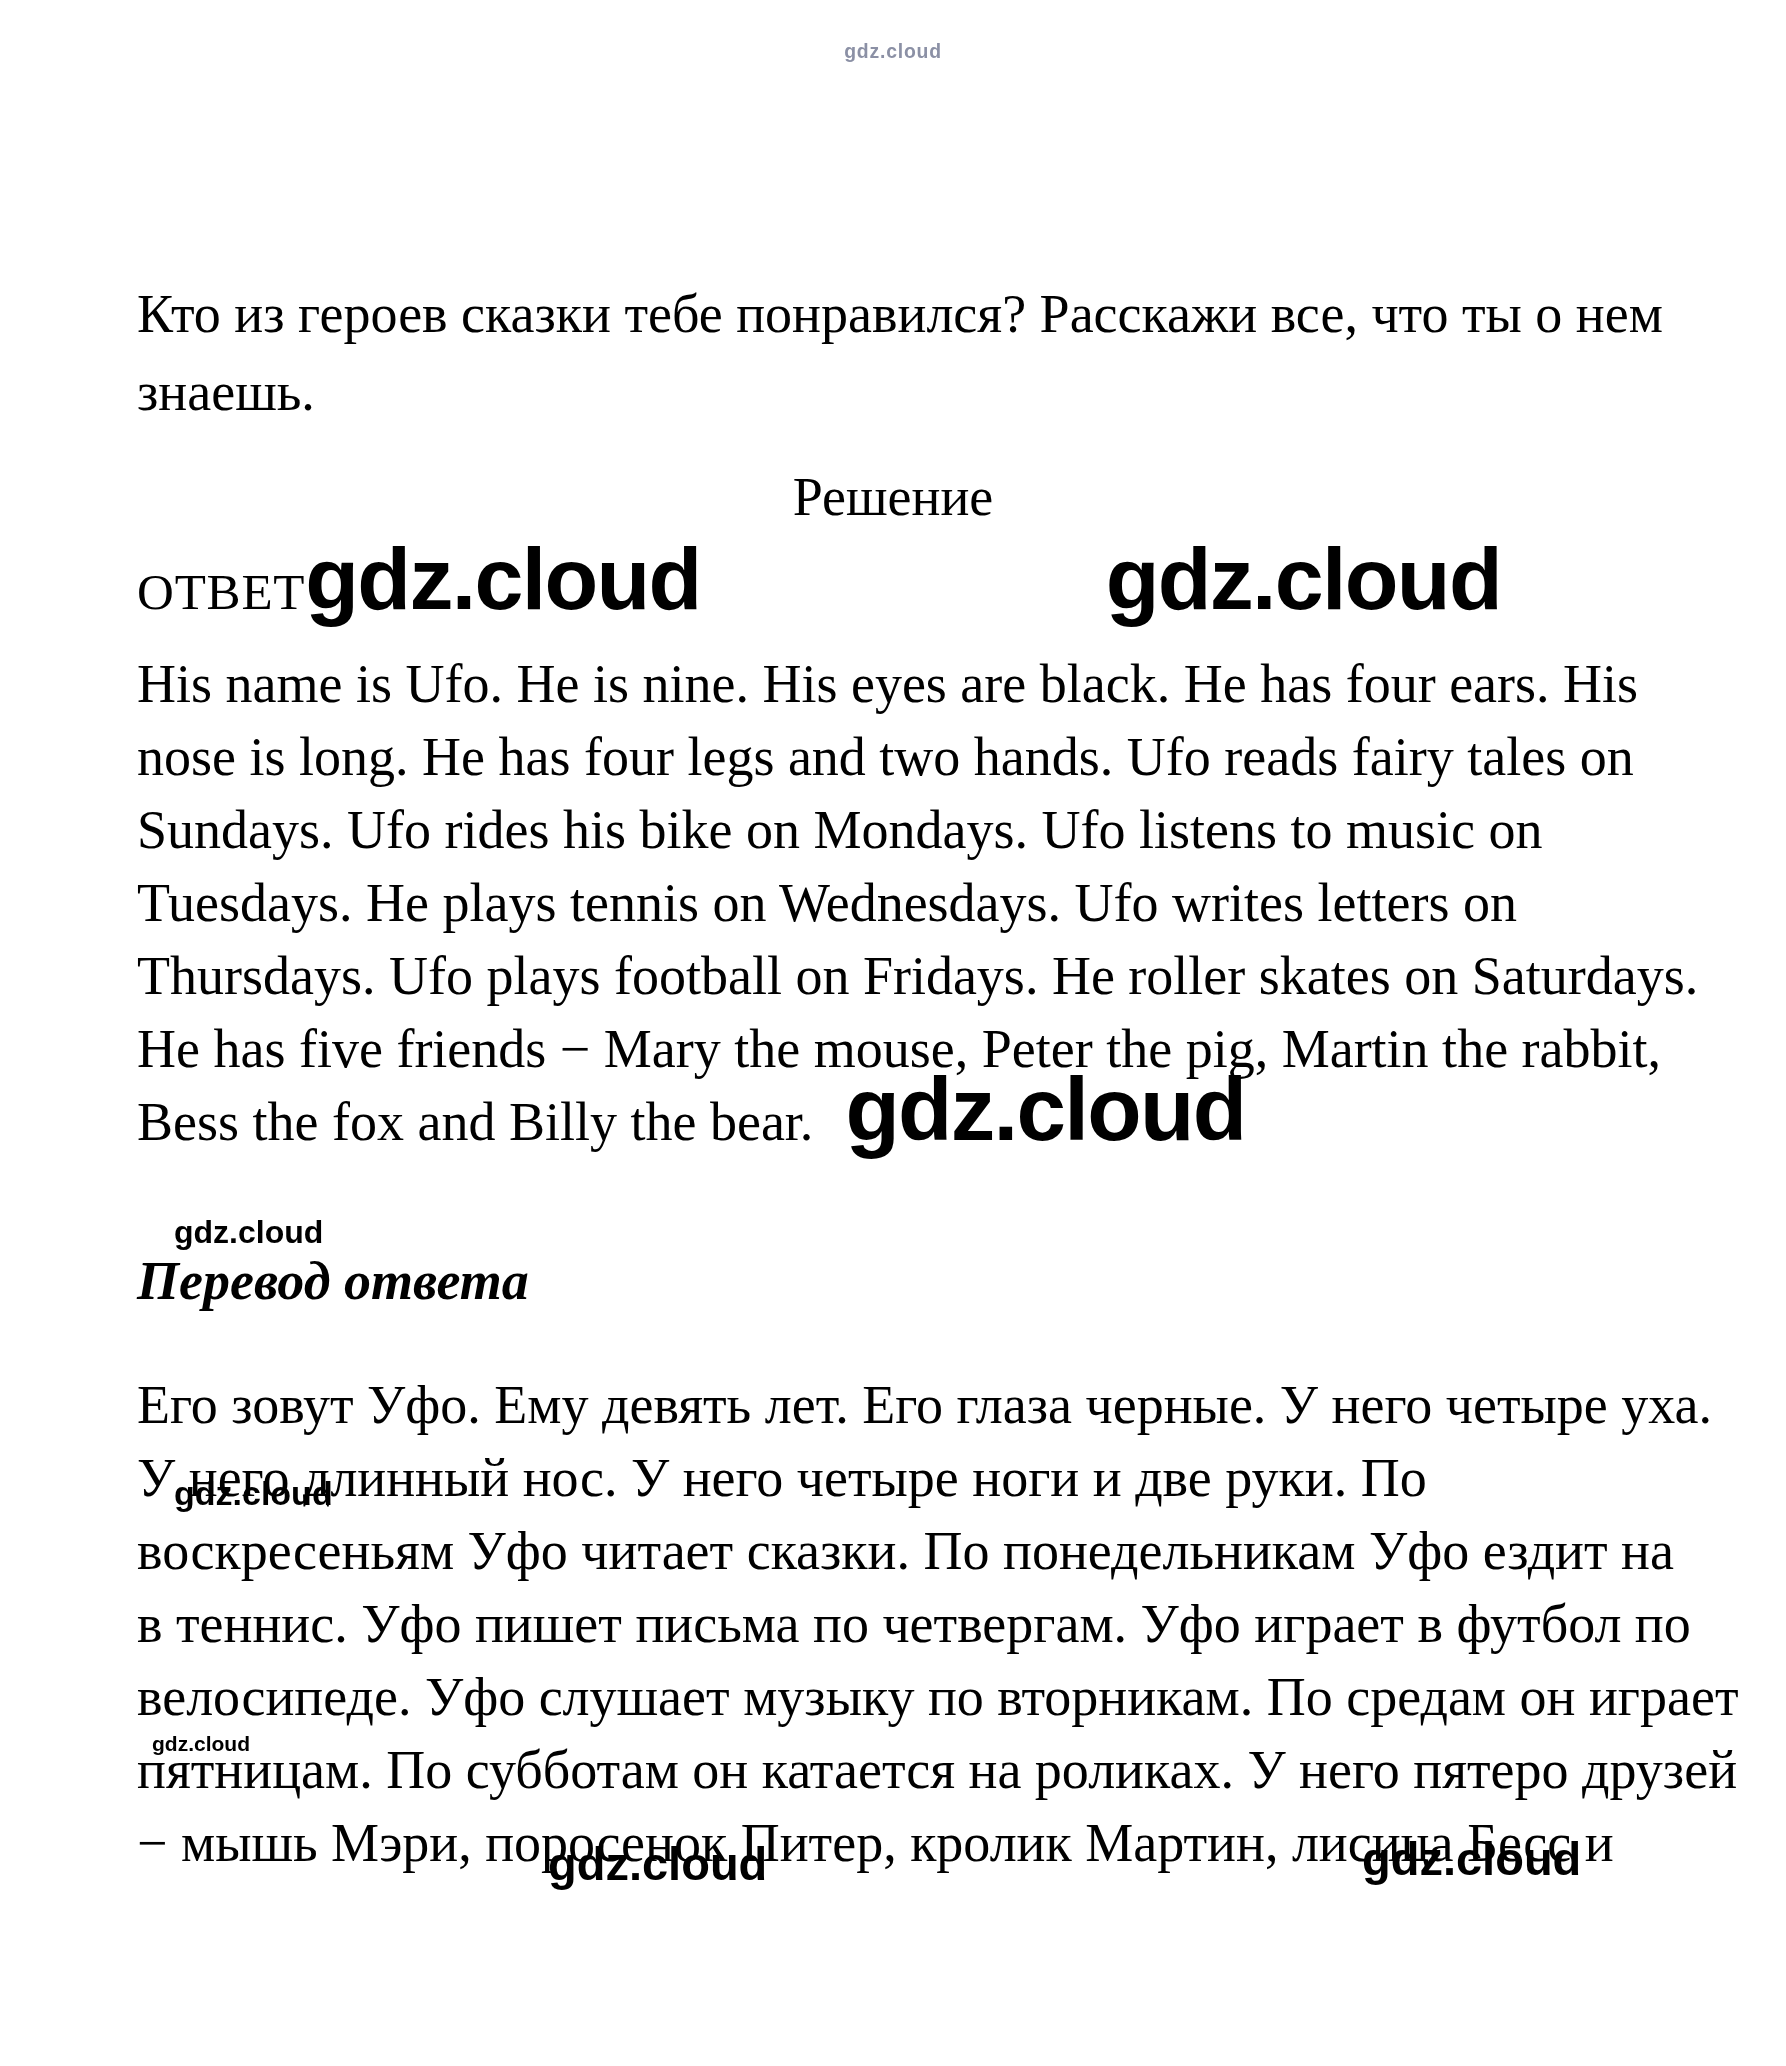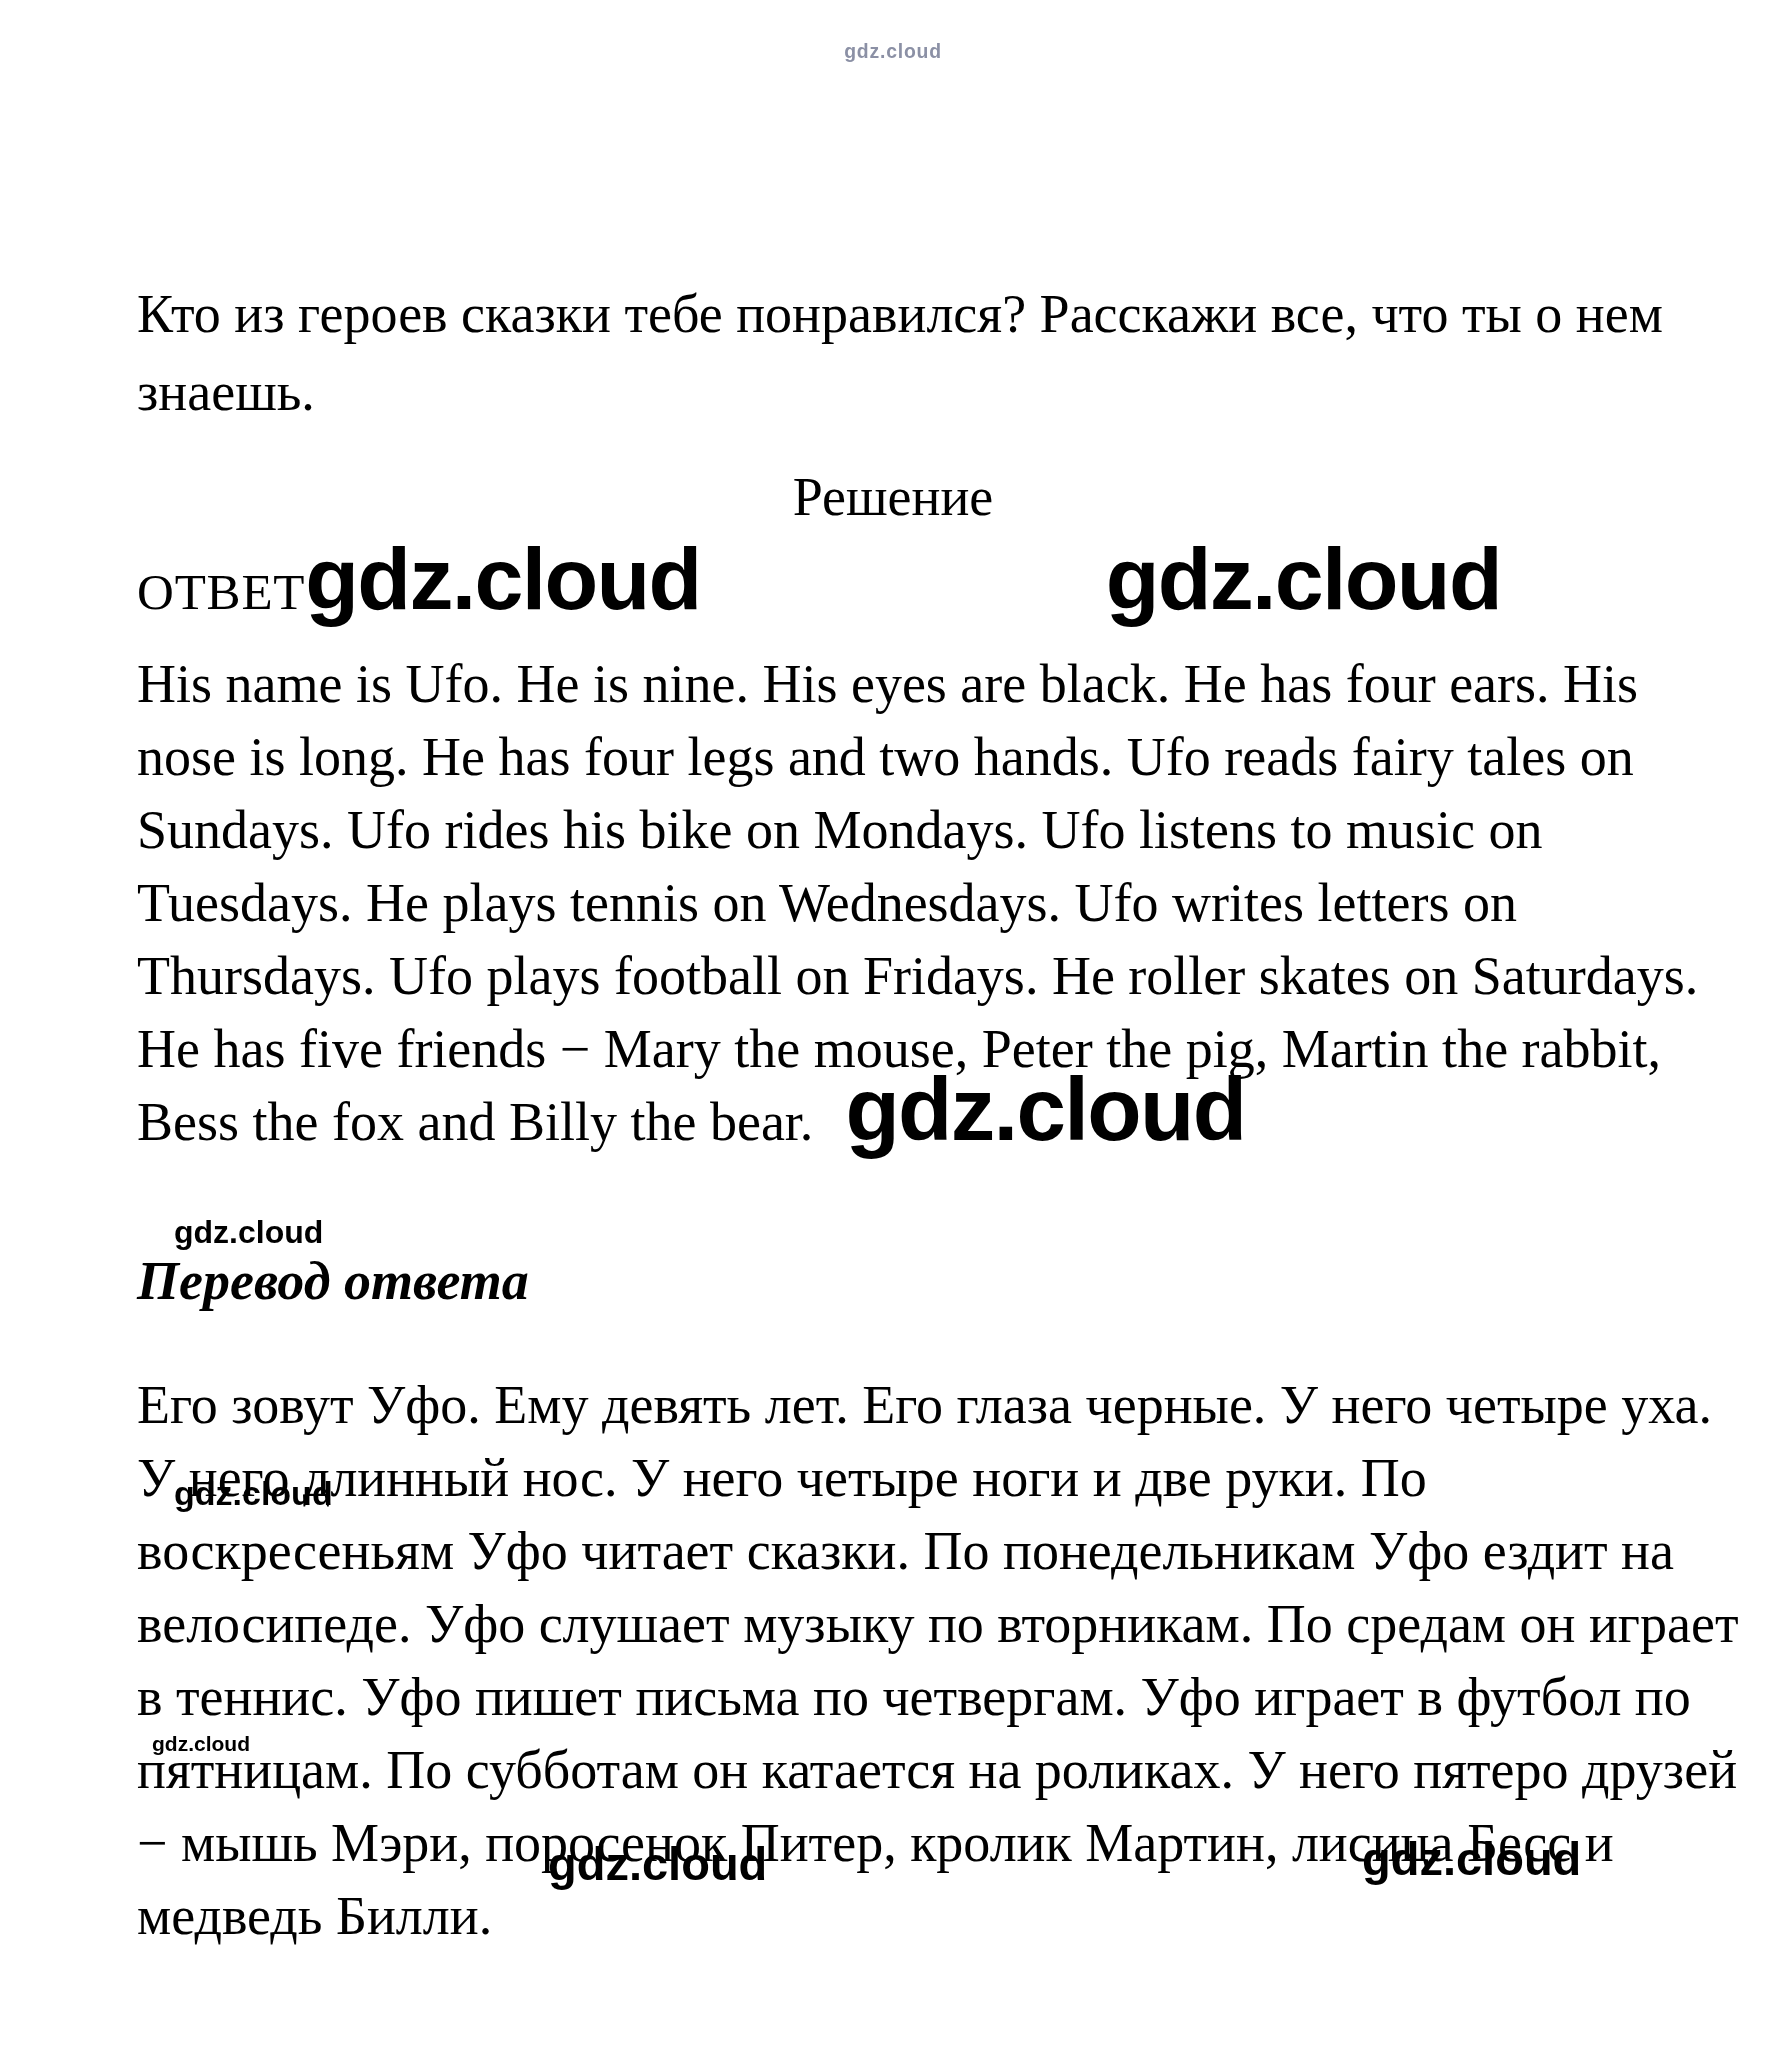--- a/index.html
+++ b/index.html
@@ -173,25 +173,24 @@
   </div>
 
   <div class="wm wm-small-1">gdz.cloud</div>
 
   <div class="translation-heading">Перевод ответа</div>
 
   <div class="ru-block">
     <div class="line">Его зовут Уфо. Ему девять лет. Его глаза черные. У него четыре уха.</div>
     <div class="line">У него длинный нос. У него четыре ноги и две руки. По</div>
     <div class="line">воскресеньям Уфо читает сказки. По понедельникам Уфо ездит на</div>
+    <div class="line">в теннис. Уфо пишет письма по четвергам. Уфо играет в футбол по</div>
     <div class="line">велосипеде. Уфо слушает музыку по вторникам. По средам он играет</div>
-    <div class="line">в теннис. Уфо пишет письма по четвергам. Уфо играет в футбол по</div>
     <div class="line">пятницам. По субботам он катается на роликах. У него пятеро друзей</div>
     <div class="line">− мышь Мэри, поросенок Питер, кролик Мартин, лисица Бесс и</div>
-    <div class="line">медведь Билли.</div>
   </div>
 
   <div class="wm wm-small-2">gdz.cloud</div>
 
   <div class="wm wm-tiny">gdz.cloud</div>
 
   <div class="wm wm-bottom-left">gdz.cloud</div>
   <div class="wm wm-bottom-right">gdz.cloud</div>
 
 </div>

